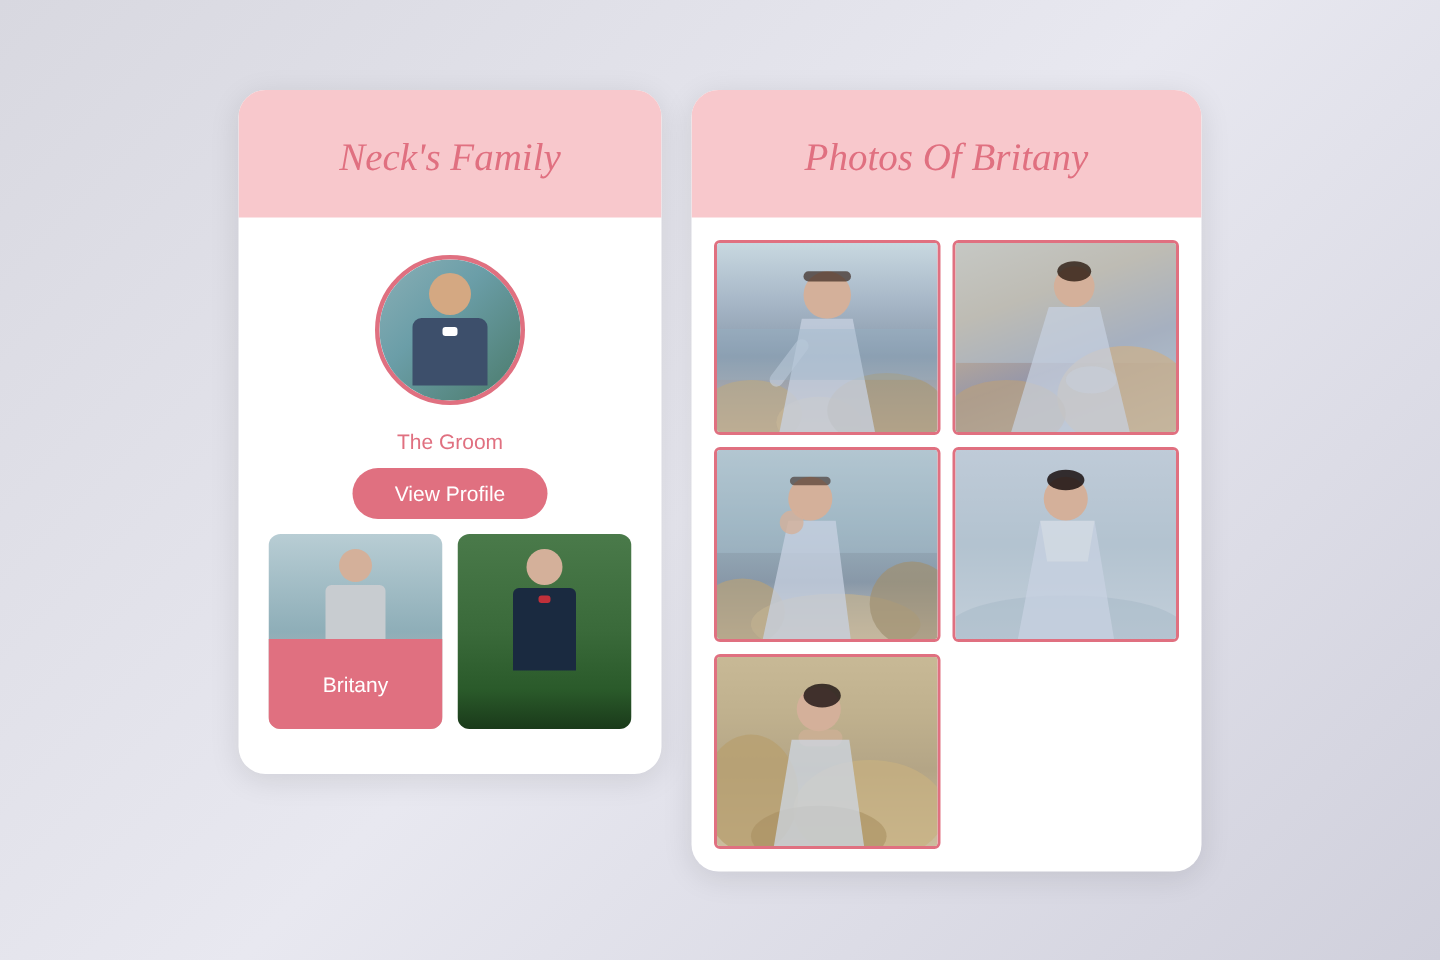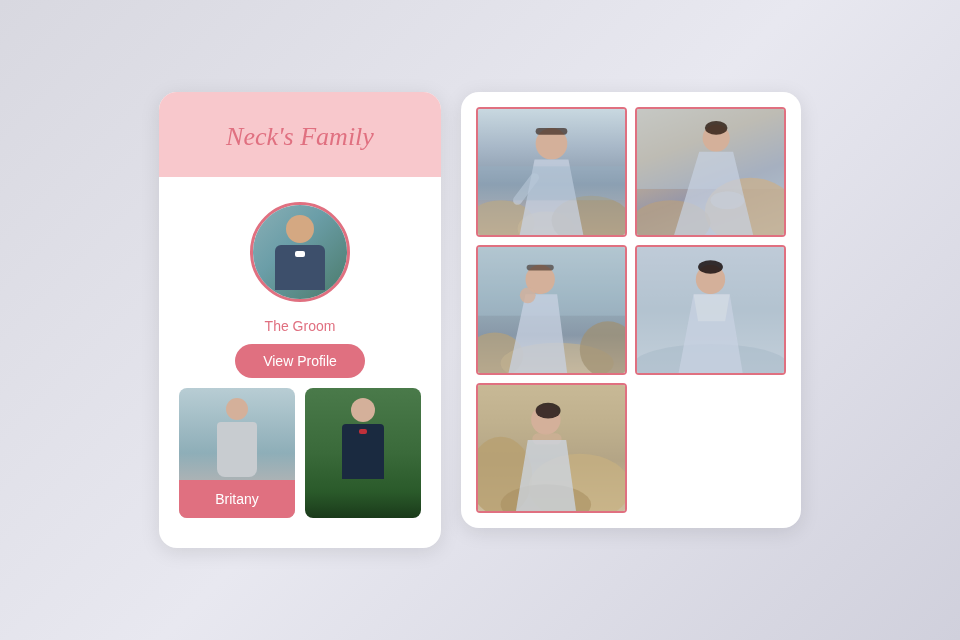--- a/index.html
+++ b/index.html
@@ -154,21 +154,21 @@
     }
 
     .family-label {
       position: absolute;
       bottom: 0;
       left: 0;
       right: 0;
       background: #e07080;
       color: #fff;
       text-align: center;
-      padding: 11px 0;
+      padding: 22px 0;
       font-size: 14px;
     }
 
     
     .britany-figure {
       position: absolute;
       top: 10px;
       left: 50%;
       transform: translateX(-50%);
       display: flex;
@@ -329,20 +329,23 @@
                 <div class="sam-bow"></div>
               </div>
             </div>
           </div>
         </div>
       </div>
     </div>
   </div>
 
   <div class="right-card">
+    <div class="right-header-pink">
+      <div class="title">Photos Of Britany</div>
+    </div>
     <div class="photos-grid">
 
       <div class="photo-cell">
         <div class="photo-inner photo-1">
           <svg width="100%" height="100%" viewBox="0 0 130 130" preserveAspectRatio="xMidYMid slice">
 
             <ellipse cx="20" cy="110" rx="30" ry="20" fill="#b8a888" opacity="0.7"></ellipse>
             <ellipse cx="60" cy="115" rx="25" ry="15" fill="#c8b898" opacity="0.6"></ellipse>
             <ellipse cx="100" cy="108" rx="35" ry="22" fill="#a89878" opacity="0.7"></ellipse>
 

